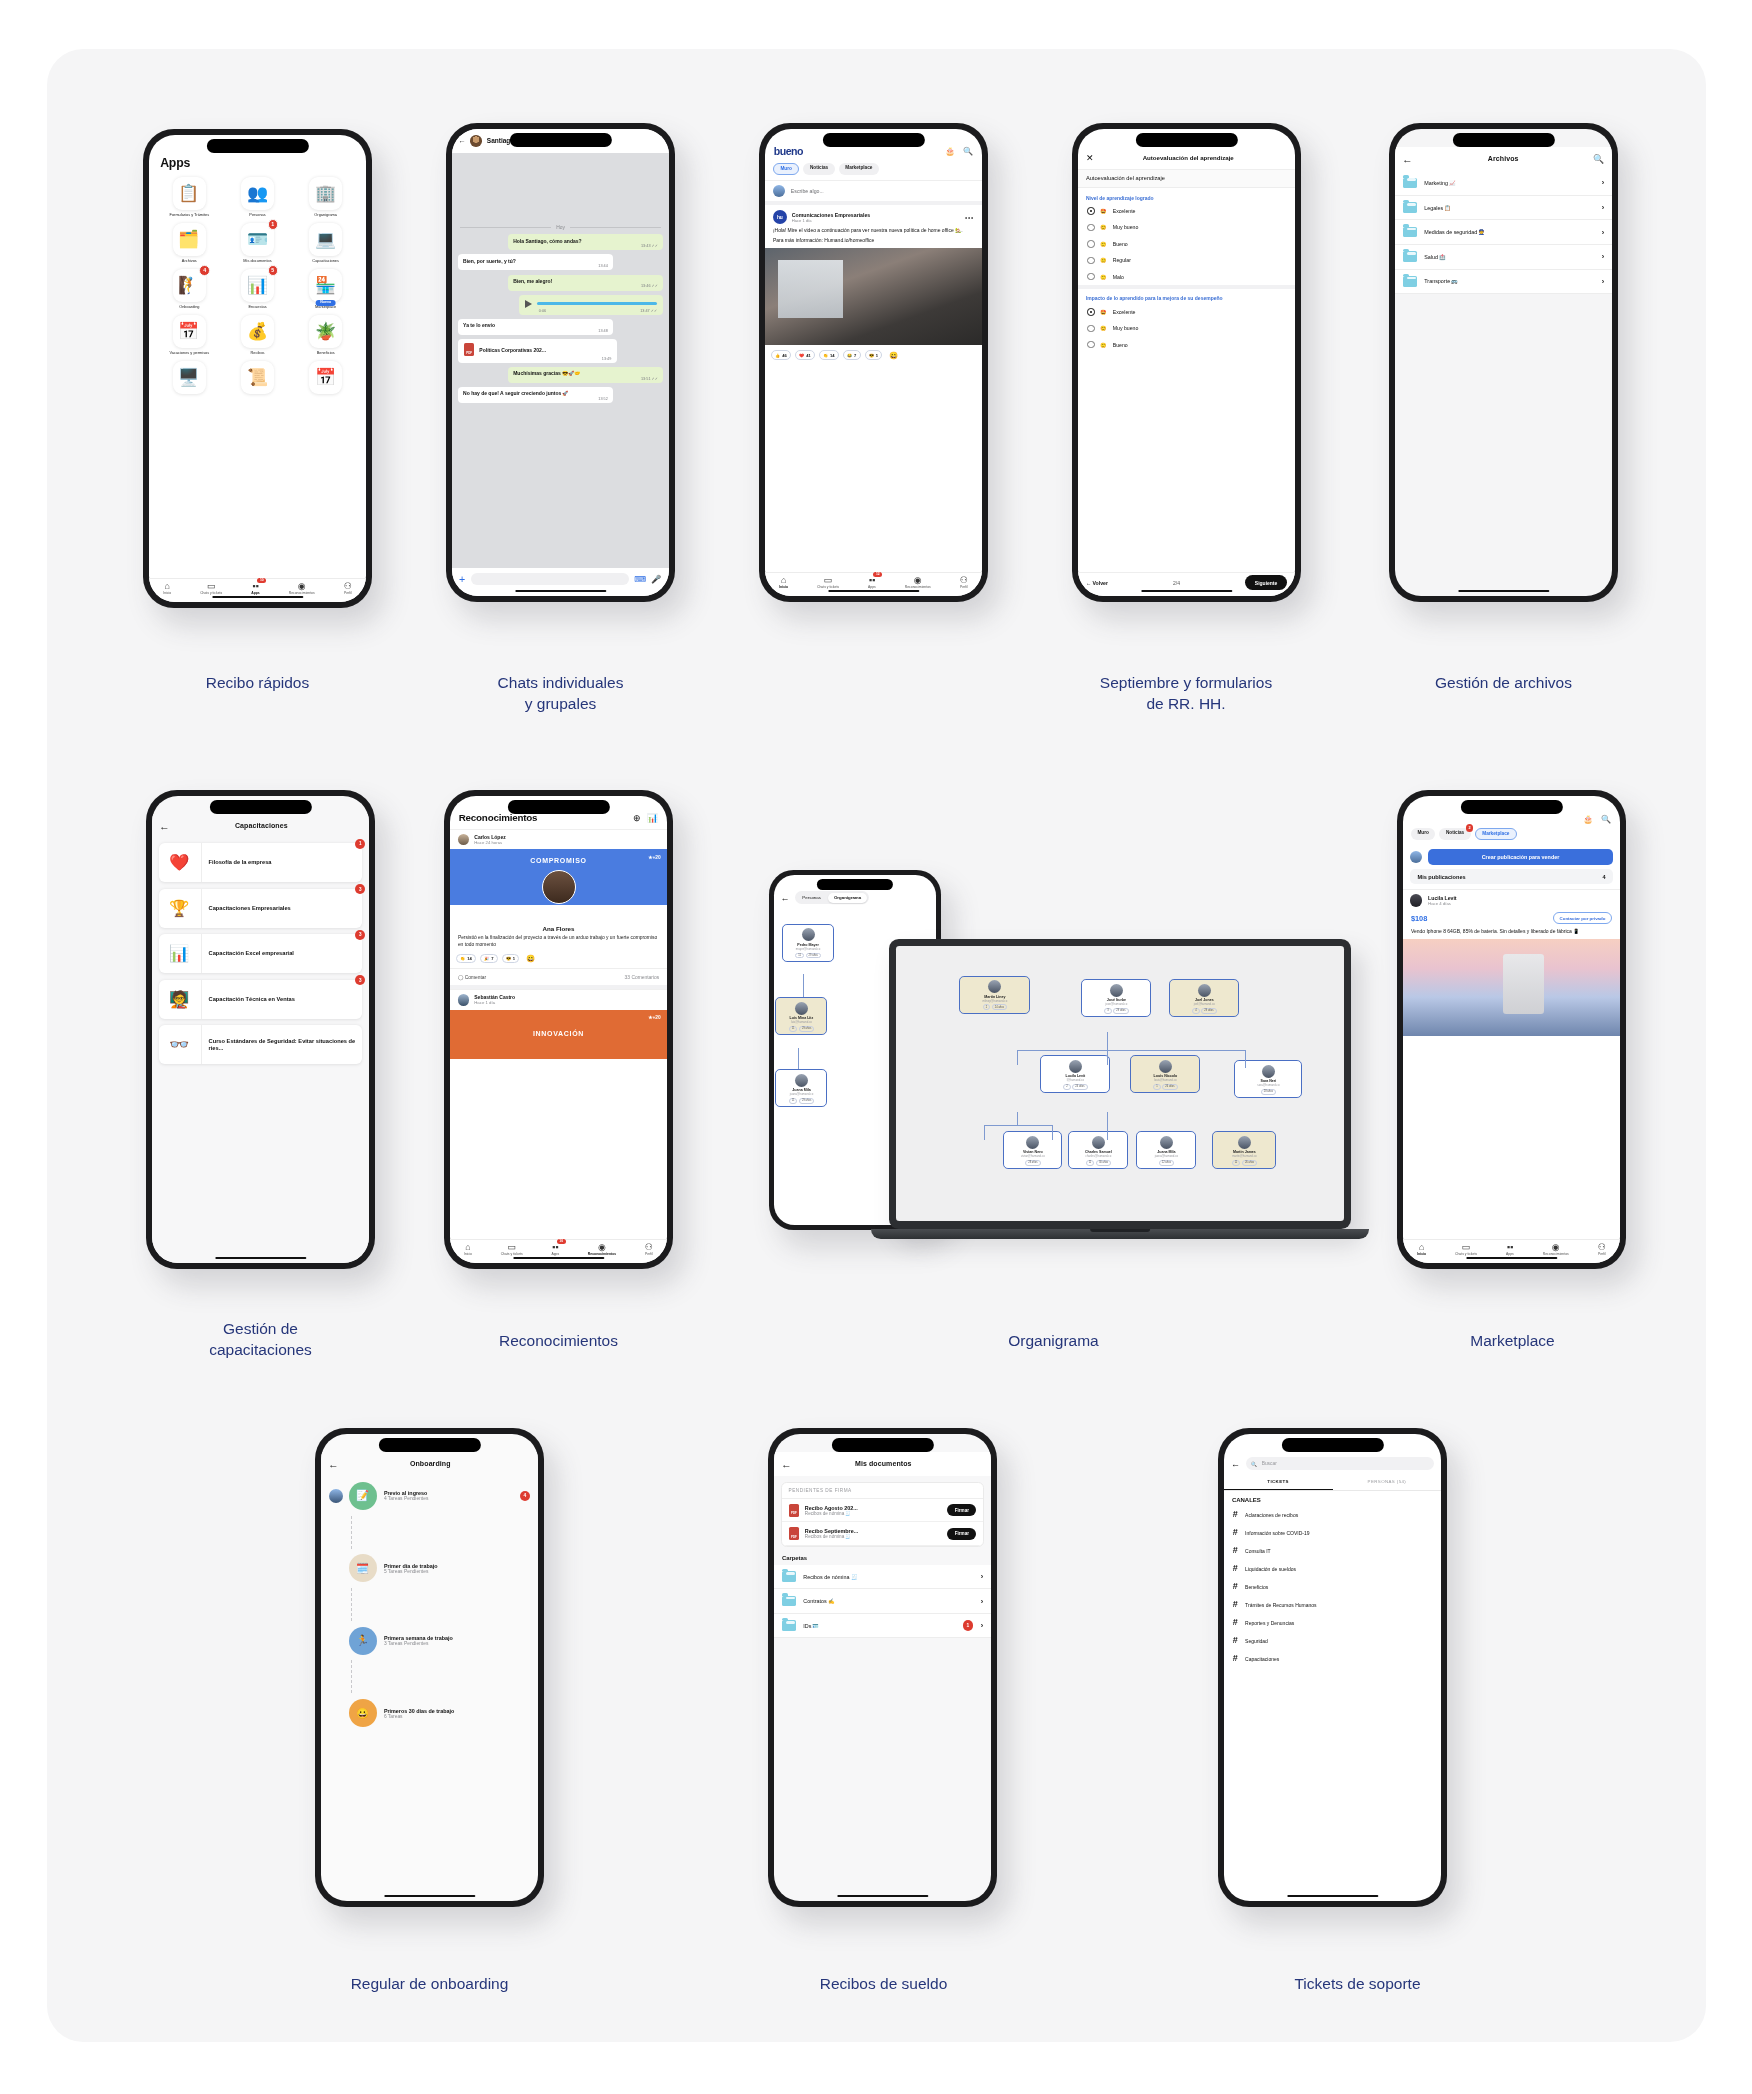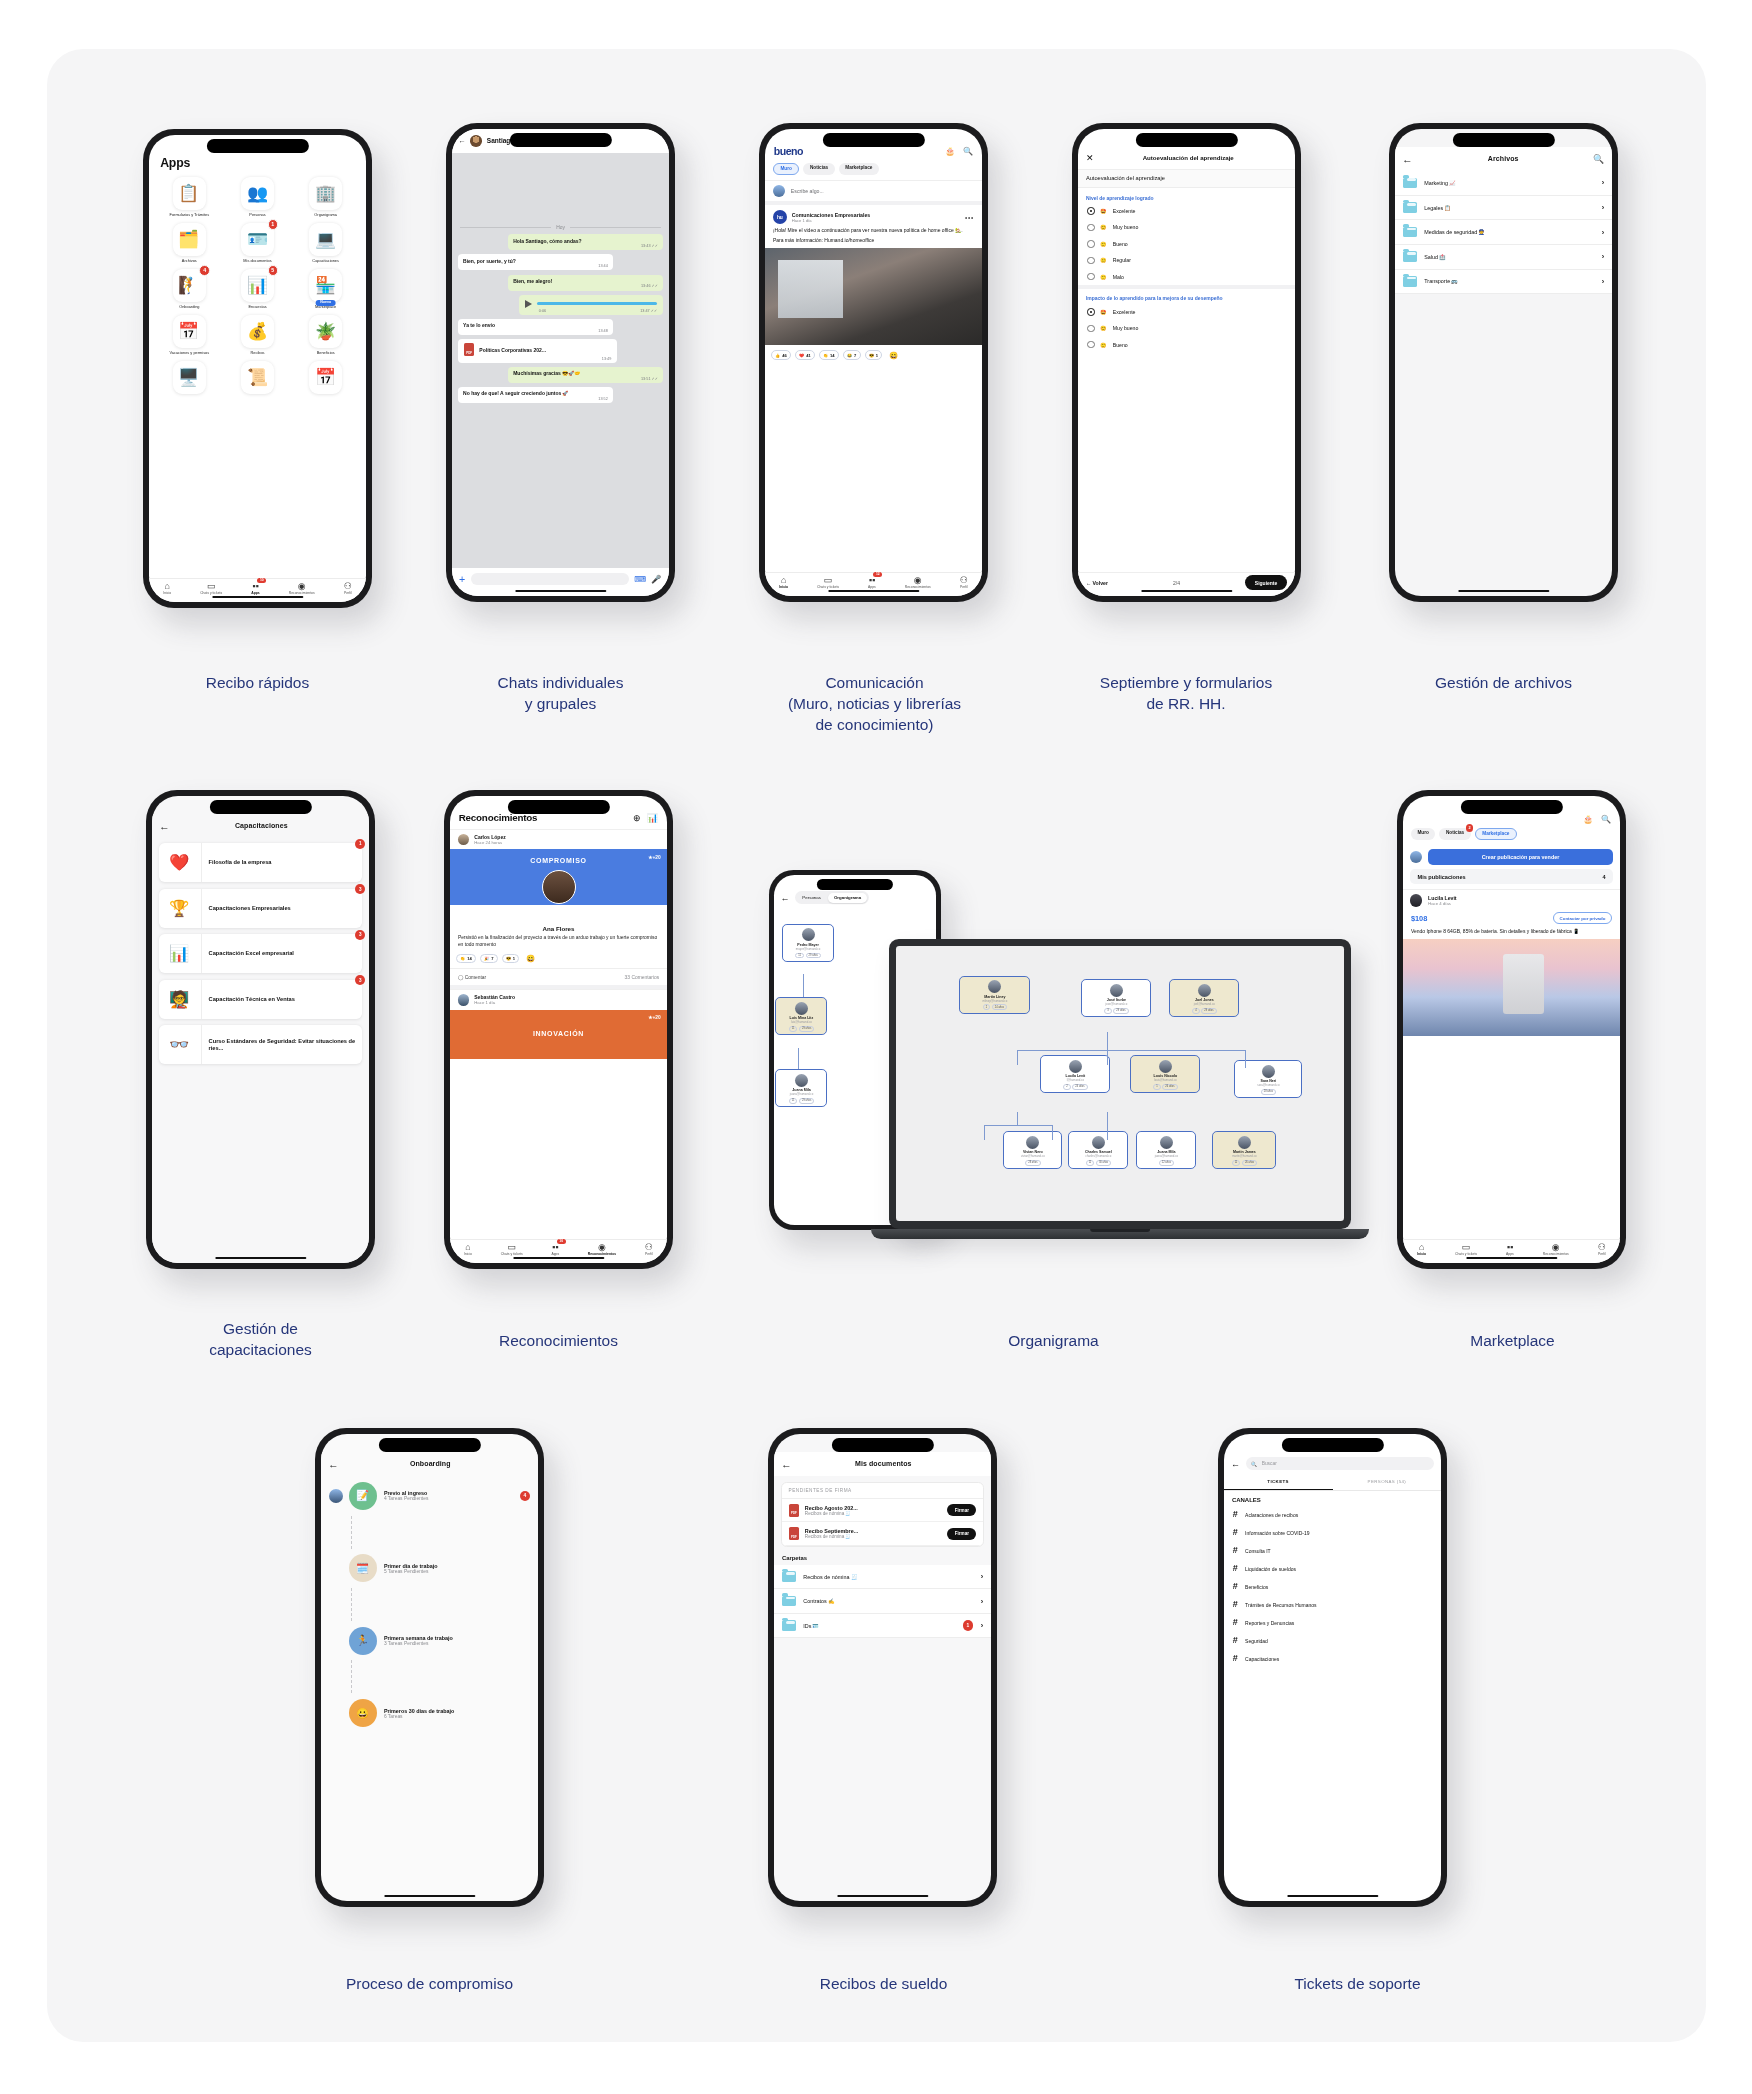--- a/index.html
+++ b/index.html
@@ -1065,30 +1065,27 @@
             </div>
           </div>
       <div class="homebar"></div>
     </div>
       </div>
   </div>
 
   <div class="cap-lbl" style="left:110px;top:673px;width:295px;">Recibo rápidos</div>
   <div class="cap-lbl" style="left:413px;top:673px;width:295px;white-space:pre-line;">Chats individuales
 y grupales</div>
-  <div class="cap-lbl" style="left:720px;top:673px;width:309px;white-space:pre-line;">Comunicación
-(Muro, noticias y librerías
-de conocimiento)</div>
   <div class="cap-lbl" style="left:1047px;top:673px;width:278px;white-space:pre-line;">Septiembre y formularios
 de RR. HH.</div>
   <div class="cap-lbl" style="left:1358px;top:673px;width:291px;">Gestión de archivos</div>
 
   <div class="cap-lbl" style="left:115px;top:1319px;width:291px;white-space:pre-line;">Gestión de
 capacitaciones</div>
   <div class="cap-lbl" style="left:413px;top:1331px;width:291px;">Reconocimientos</div>
   <div class="cap-lbl" style="left:908px;top:1331px;width:291px;">Organigrama</div>
   <div class="cap-lbl" style="left:1367px;top:1331px;width:291px;">Marketplace</div>
 
-  <div class="cap-lbl" style="left:282px;top:1974px;width:295px;">Proceso de compromiso</div>
+  <div class="cap-lbl" style="left:282px;top:1974px;width:295px;">Regular de onboarding</div>
   <div class="cap-lbl" style="left:736px;top:1974px;width:295px;">Recibos de sueldo</div>
   <div class="cap-lbl" style="left:1210px;top:1974px;width:295px;">Tickets de soporte</div>
 </div>
 
 
 </body></html>

